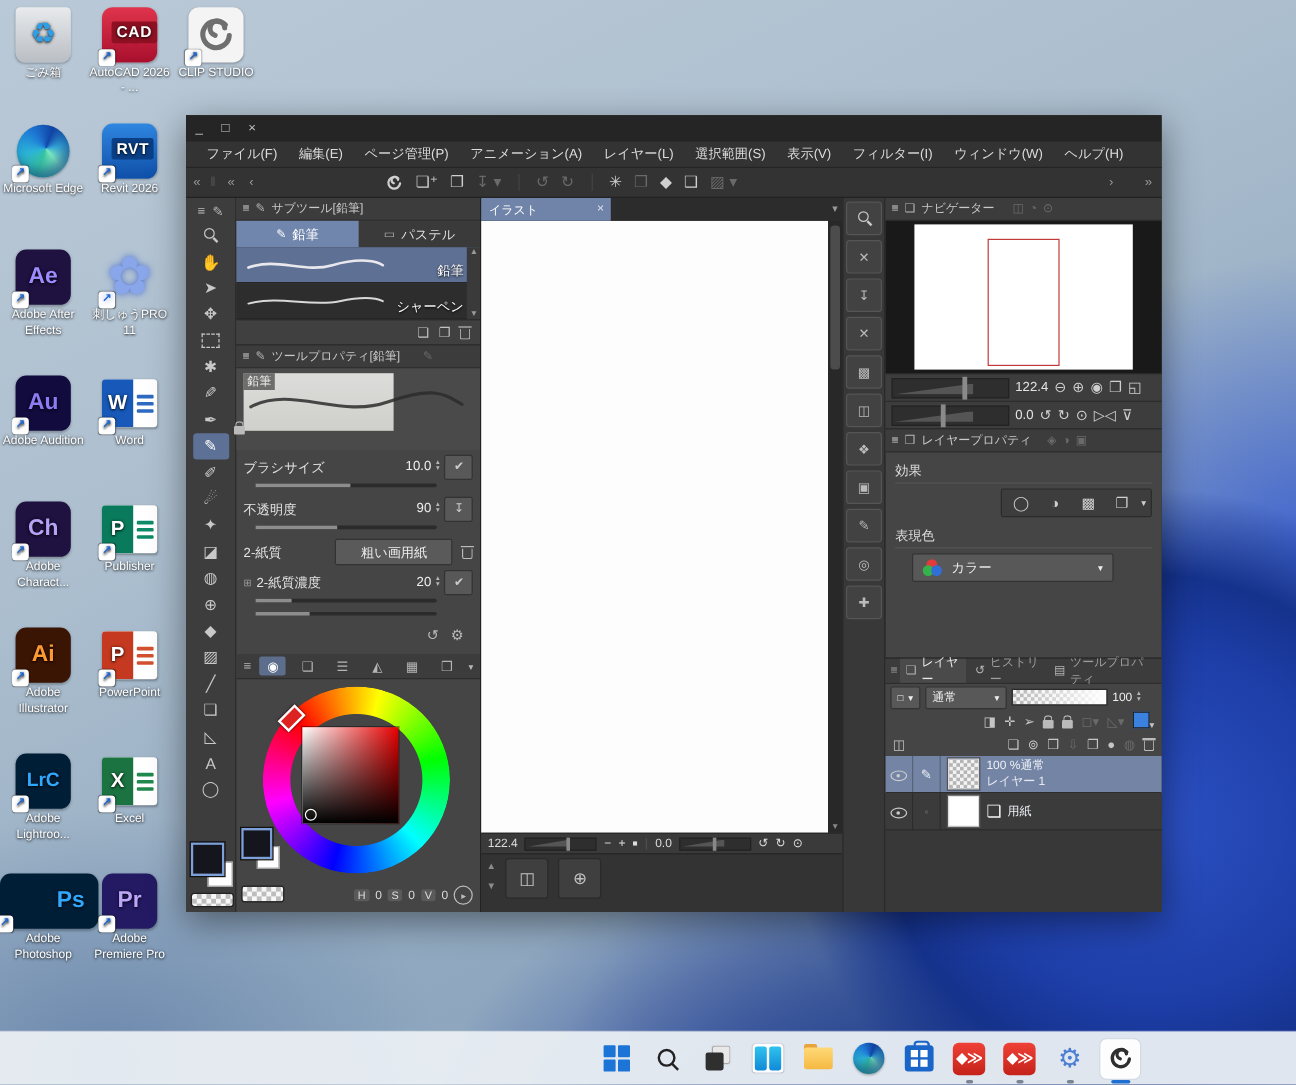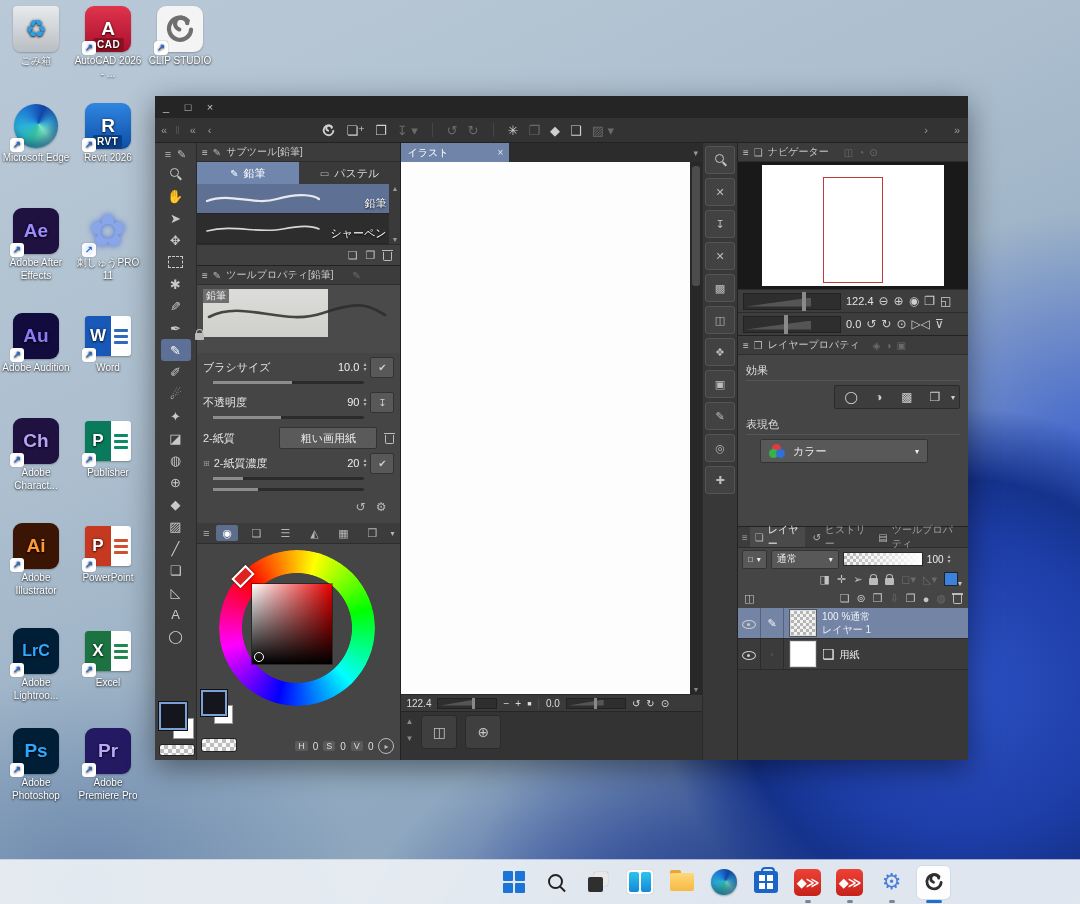--- a/index.html
+++ b/index.html
@@ -13,40 +13,40 @@
       radial-gradient(400px 300px at 8% 98%, #6c88ad 0%, rgba(108,136,173,0) 70%),
       linear-gradient(155deg,#bac9d7 0%,#adbfcf 35%,#93abc1 65%,#7f99b6 100%);}
   
   .dicon{position:absolute;width:72px;text-align:center;color:#fff;font-size:10px;line-height:1.25;
     text-shadow:0 1px 2px rgba(0,0,0,.75),0 0 3px rgba(0,0,0,.4);cursor:default;}
   .tile{width:46px;height:46px;margin:0 auto 3px;border-radius:9px;display:flex;align-items:center;
     justify-content:center;font-weight:bold;font-size:19px;position:relative;box-shadow:0 1px 2px rgba(0,0,0,.25);}
   .sc{position:absolute;left:-3px;bottom:-3px;width:14px;height:14px;background:#fff;border-radius:3px;
     color:#1e66d0;font-size:10px;font-weight:bold;display:flex;align-items:center;justify-content:center;
     box-shadow:0 0 1px rgba(0,0,0,.6);}
-  .badge{position:absolute;left:8px;bottom:0;background:#8e1022;color:#fff;font-size:10px;font-weight:bold;
+  .badge{position:absolute;left:8px;bottom:16px;background:#8e1022;color:#fff;font-size:13px;font-weight:bold;
     padding:1px 4px;border-radius:2px;letter-spacing:.5px;}
   .badge.blue{background:#0b3f86;}
   
   .t-bin{background:linear-gradient(#e8eaec,#b9bec4);border-radius:4px 4px 8px 8px;color:#2e9fe6;font-size:24px;}
   .t-acad{background:linear-gradient(#e0344c,#a80f2d);color:#fff;}
   .t-cs{background:#f4f4f4;}
   .t-edge{background:transparent;box-shadow:none;}
   .edgeball{width:44px;height:44px;border-radius:50%;
     background:conic-gradient(from 140deg at 55% 45%, #7ee8c0, #35c2a0, #2bb3d8, #1f7ad6, #1246a8, #35a8d8, #7ee8c0);
     box-shadow:inset -4px -6px 10px rgba(10,40,120,.55), 0 1px 2px rgba(0,0,0,.3);}
   .t-revit{background:linear-gradient(#2f86e0,#0f4fa8);color:#fff;}
   .t-ae{background:#1f1140;color:#9d8cff;}
   .t-flower{background:transparent;box-shadow:none;color:#8aa6ea;font-size:44px;line-height:1;
     text-shadow:0 0 6px #4a6fd0;}
   .t-au{background:#120b3e;color:#8d7bf5;}
   .t-ch{background:#1f1140;color:#b5a3f5;}
   .t-ai{background:#3a1504;color:#ff9a33;}
   .t-lrc{background:#001e36;color:#31a8ff;font-size:16px;}
-  .t-ps{background:#001e36;color:#31a8ff;}
+  .t-ps{background:#001e36;color:#31a8ff;padding-left:36px;}
   .t-pr{background:#241a63;color:#bba6f7;text-align:center;}
   .t-office{background:transparent;box-shadow:none;}
   .offbox{display:flex;align-items:stretch;width:46px;height:40px;background:#fff;border-radius:3px;overflow:hidden;
     box-shadow:0 1px 2px rgba(0,0,0,.3);}
   .offl{flex:0 0 26px;display:flex;align-items:center;justify-content:center;color:#fff;font-weight:bold;font-size:17px;}
   .offr{flex:1;display:flex;flex-direction:column;justify-content:center;gap:3px;padding:0 3px;}
   .offr i{height:3px;border-radius:1px;display:block;}
   
   #win{position:absolute;left:155px;top:96px;width:813px;height:664px;background:#2b2b2b;
     box-shadow:0 8px 28px rgba(0,0,0,.45);display:flex;flex-direction:column;font-size:11px;color:#d6d6d6;}
@@ -424,20 +424,32 @@
   </div>
 
   <div id="win">
     <div id="titlebar">
       <span class="wbtns">
         <span class="wbtn">_</span>
         <span class="wbtn">□</span>
         <span class="wbtn">×</span>
       </span>
     </div>
+    <div id="menubar">
+      <span>ファイル(F)</span>
+      <span>編集(E)</span>
+      <span>ページ管理(P)</span>
+      <span>アニメーション(A)</span>
+      <span>レイヤー(L)</span>
+      <span>選択範囲(S)</span>
+      <span>表示(V)</span>
+      <span>フィルター(I)</span>
+      <span>ウィンドウ(W)</span>
+      <span>ヘルプ(H)</span>
+    </div>
     <div id="toolbar">
       <span style="margin-left:6px">«</span>
       <span style="margin-left:8px;color:#555">‖</span>
       <span style="margin-left:10px">«</span>
       <span style="margin-left:12px">‹</span>
       <span class="grp" style="margin-left:110px">
         <svg width="15" height="15" viewBox="0 0 24 24">
           <path d="M17.5 6.2 A7.8 7.8 0 1 0 19.8 12.5" fill="none" stroke="#cfcfcf" stroke-width="3" stroke-linecap="round"></path>
           <path d="M11.5 12.3 a4.3 4.3 0 1 1 5.6 -4.4" fill="none" stroke="#cfcfcf" stroke-width="3" stroke-linecap="round"></path>
         </svg>

